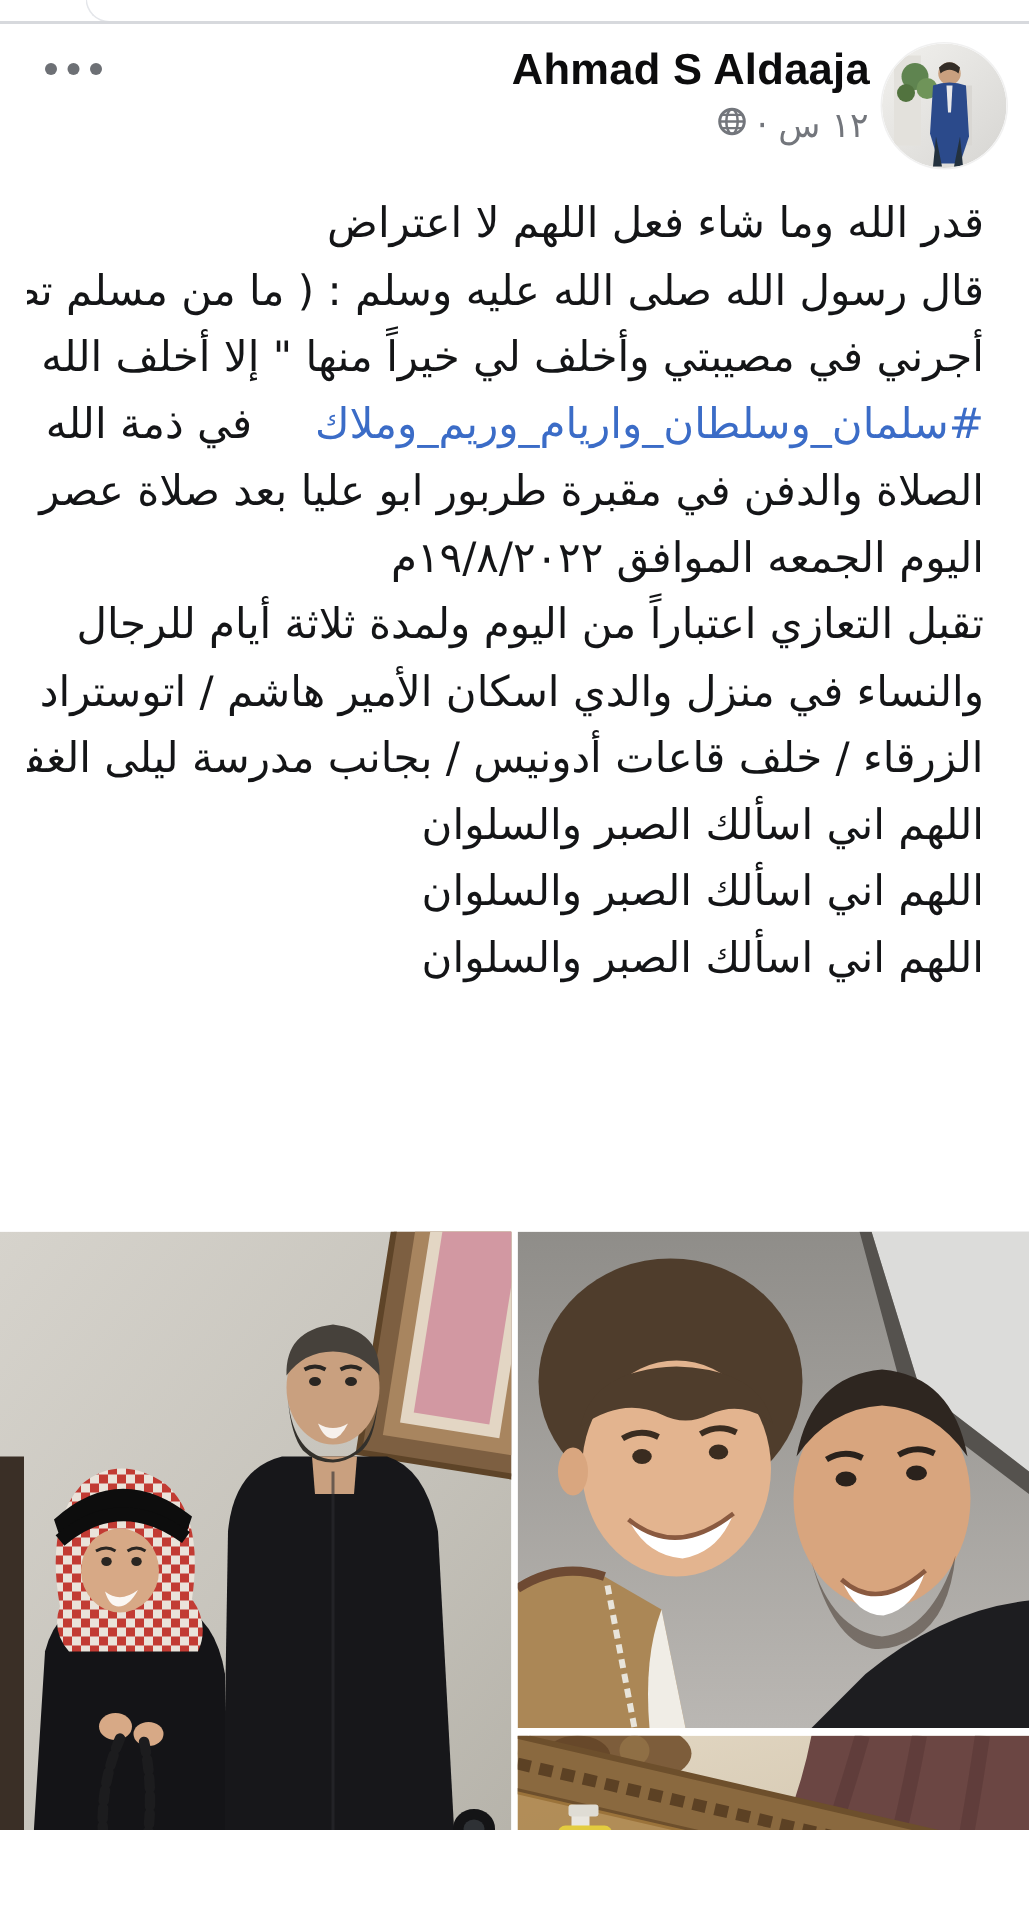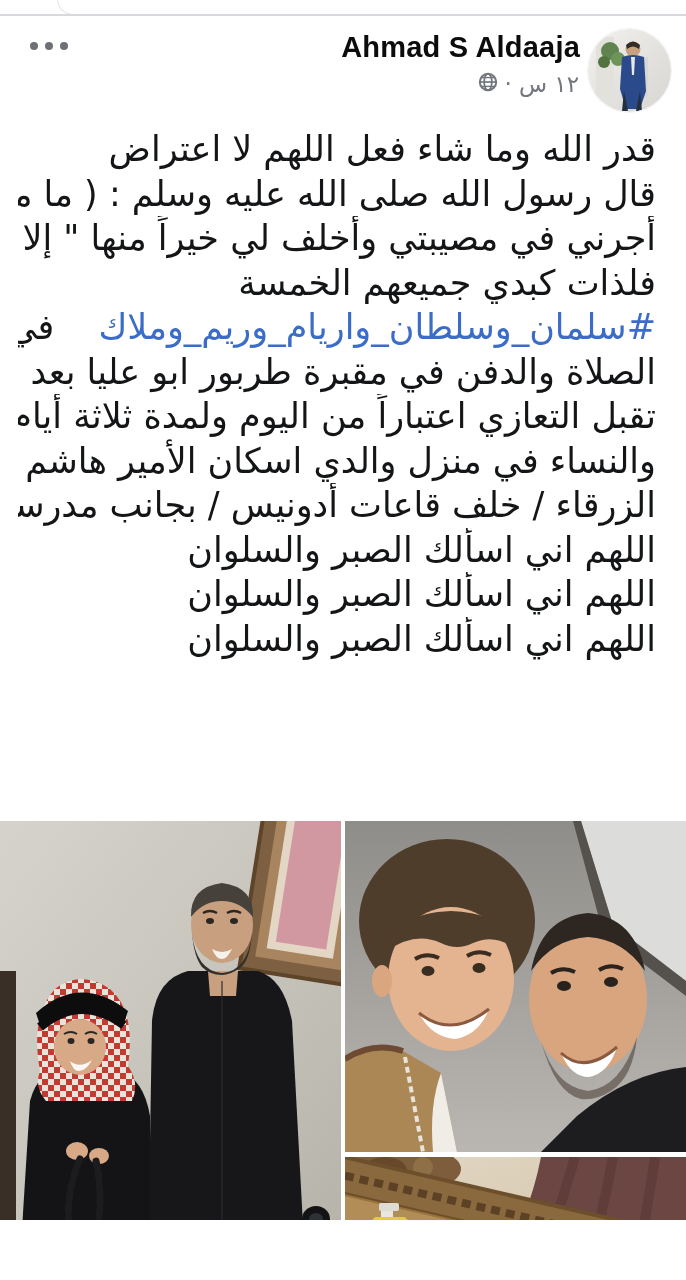--- a/index.html
+++ b/index.html
@@ -19,21 +19,21 @@
           overflow:hidden;box-shadow:0 0 0 1px rgba(0,0,0,.06);}
   .author{position:absolute;right:106px;top:31px;left:60px;text-align:right;
           font-family:"Liberation Sans",sans-serif;font-weight:bold;font-size:29px;
           color:#0c0c0d;letter-spacing:.2px;}
   .meta{position:absolute;right:107px;top:71px;direction:rtl;display:flex;align-items:center;
         gap:7px;color:#73767c;font-size:23px;}
   .meta .globe{display:inline-block;}
 
   
   .post-text{position:absolute;top:127px;right:30px;left:18px;direction:rtl;text-align:right;
-             color:#141517;font-size:35px;}
+             color:#141517;font-size:28px;}
   .post-line{height:44.5px;line-height:44.5px;white-space:nowrap;overflow:hidden;}
   .hashtag{color:#3b6cc7;cursor:pointer;margin-left:25px;}
   .hashtag-suffix{margin-right:8px;}
 
   
   .photo-grid{position:absolute;top:821px;left:0;width:686px;height:441px;}
   .photo{position:absolute;overflow:hidden;cursor:pointer;}
   .photo-left{left:0;top:0;width:341px;height:441px;}
   .photo-topright{left:345px;top:0;width:341px;height:331px;}
   .photo-bottomright{left:345px;top:336px;width:341px;height:105px;}
@@ -93,26 +93,26 @@
         <path d="M43,28 L47,28 L46,46 L44,46 Z" fill="#e8e8ea"></path>
         <path d="M36,62 L40,82 L34,82 Z M52,62 L54,82 L48,82 Z" fill="#23313e"></path>
       </g>
     </svg>
   </div>
 
   <div class="post-text">
     <div class="post-line">قدر الله وما شاء فعل اللهم لا اعتراض</div>
     <div class="post-line">قال  رسول الله صلى الله عليه وسلم : ( ما من مسلم تصيبه</div>
     <div class="post-line">أجرني في مصيبتي وأخلف لي خيراً منها " إلا أخلف الله له</div>
-    <div class="post-line">فلذات كبدي جميعهم الخمسة</div>
     <div class="post-line">
       <span class="hashtag">#سلمان_وسلطان_واريام_وريم_وملاك</span>
       <span class="hashtag-suffix">في ذمة الله</span>
     </div>
     <div class="post-line">الصلاة والدفن في مقبرة طربور ابو عليا بعد صلاة عصر هذا</div>
+    <div class="post-line">اليوم الجمعه الموافق ١٩/٨/٢٠٢٢م</div>
     <div class="post-line">تقبل التعازي اعتباراً من اليوم ولمدة ثلاثة أيام للرجال</div>
     <div class="post-line">والنساء في منزل والدي اسكان الأمير هاشم / اتوستراد عمان</div>
     <div class="post-line">الزرقاء / خلف قاعات أدونيس / بجانب مدرسة ليلى الغفارية</div>
     <div class="post-line">اللهم اني اسألك الصبر والسلوان</div>
     <div class="post-line">اللهم اني اسألك الصبر والسلوان</div>
     <div class="post-line">اللهم اني اسألك الصبر والسلوان</div>
   </div>
 
   <div class="photo-grid">
 

